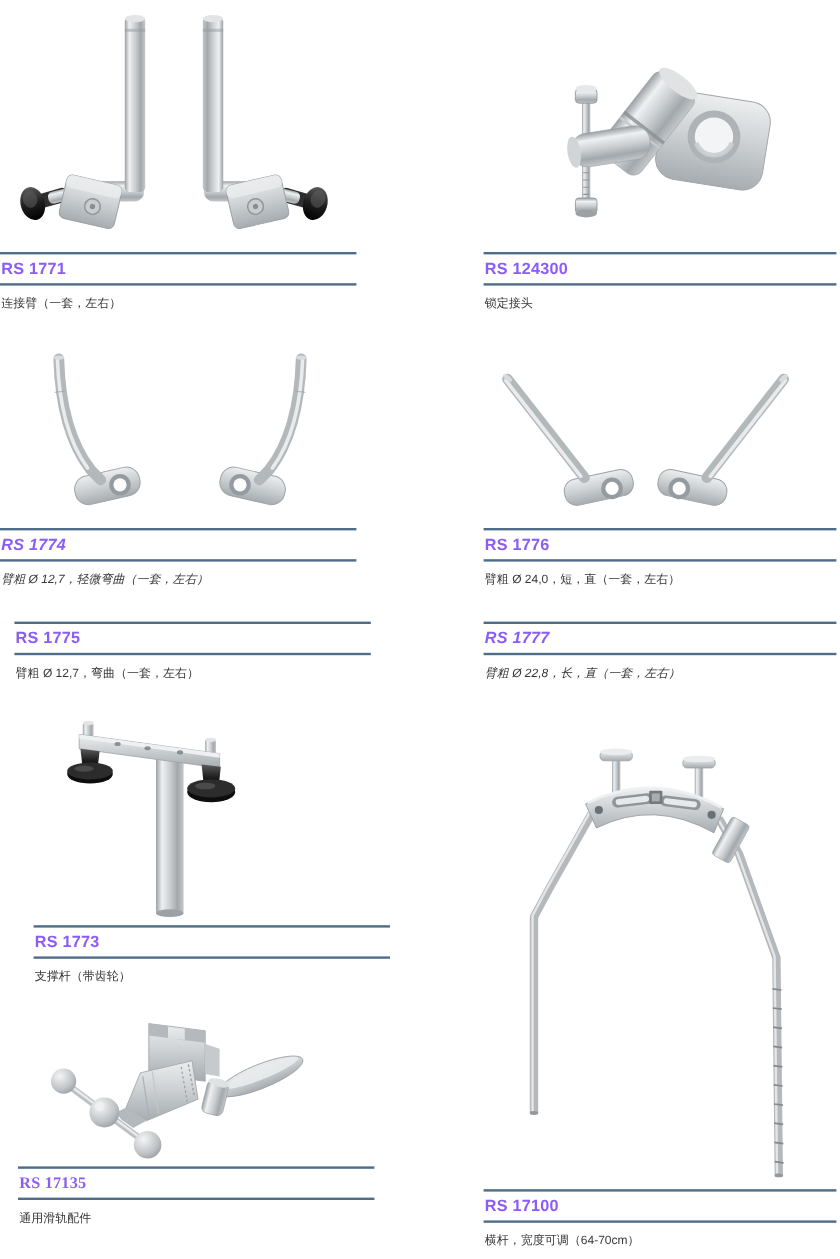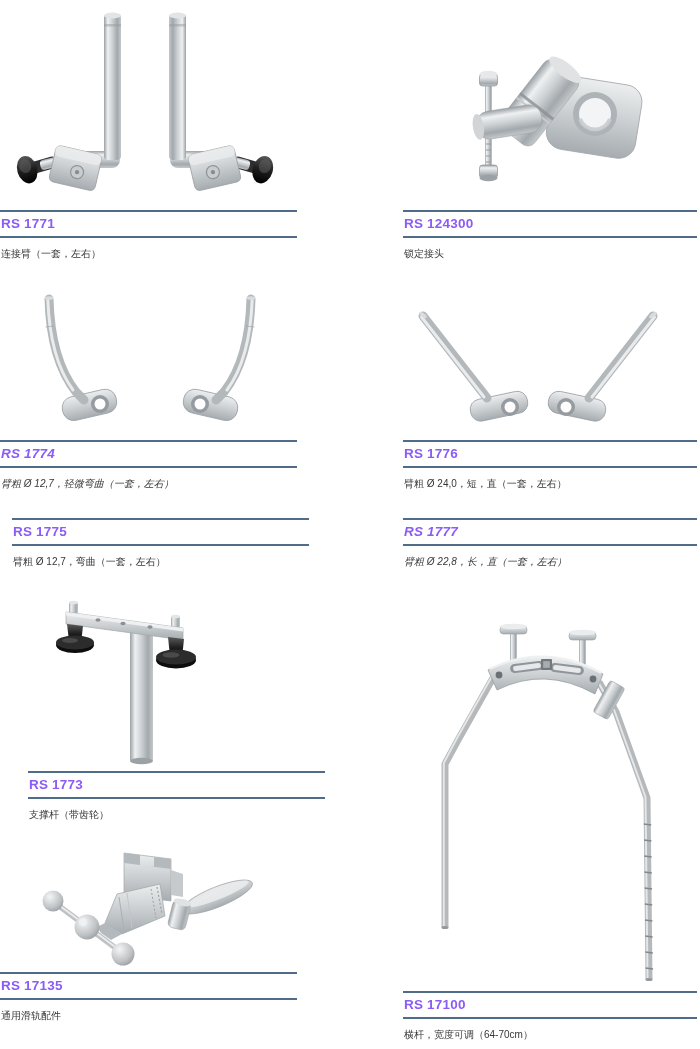--- a/index.html
+++ b/index.html
@@ -301,21 +301,21 @@
       <line x1="131" y1="49" x2="136" y2="78" stroke="#9aa0a4" stroke-width="1" stroke-dasharray="2,2"></line>
       <line x1="35" y1="63" x2="101" y2="112" stroke="#bdc1c4" stroke-width="5.5"></line>
       <line x1="34" y1="61.5" x2="100" y2="110.5" stroke="#e9ebec" stroke-width="2"></line>
       <circle cx="33" cy="61" r="10.5" fill="url(#ball)"></circle>
       <circle cx="103" cy="114" r="11.5" fill="url(#ball)"></circle>
       <circle cx="67" cy="87" r="12.5" fill="url(#ball)"></circle>
       <circle cx="63" cy="82" r="4" fill="#eff1f2" opacity="0.85"></circle>
     </svg>
   </figure>
 
-  <section class="pinfo" style="left:0px; top:972px; width:297px;">
+  <section class="pinfo" style="left:15px; top:972px; width:297px;font-family:Liberation Serif, serif;">
     <div class="code-block">
       <div class="code">RS 17135</div>
     </div>
     <div class="desc">通用滑轨配件</div>
   </section>
 
   <section class="pinfo" style="left:403px; top:991px; width:294px;">
     <div class="code-block">
       <div class="code">RS 17100</div>
     </div>

